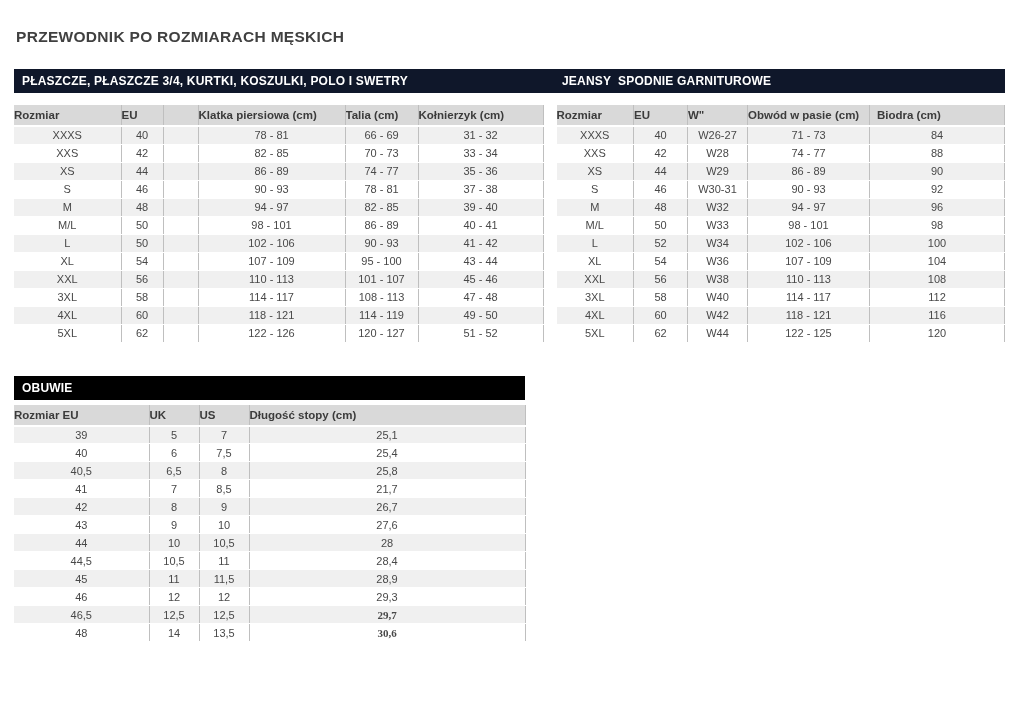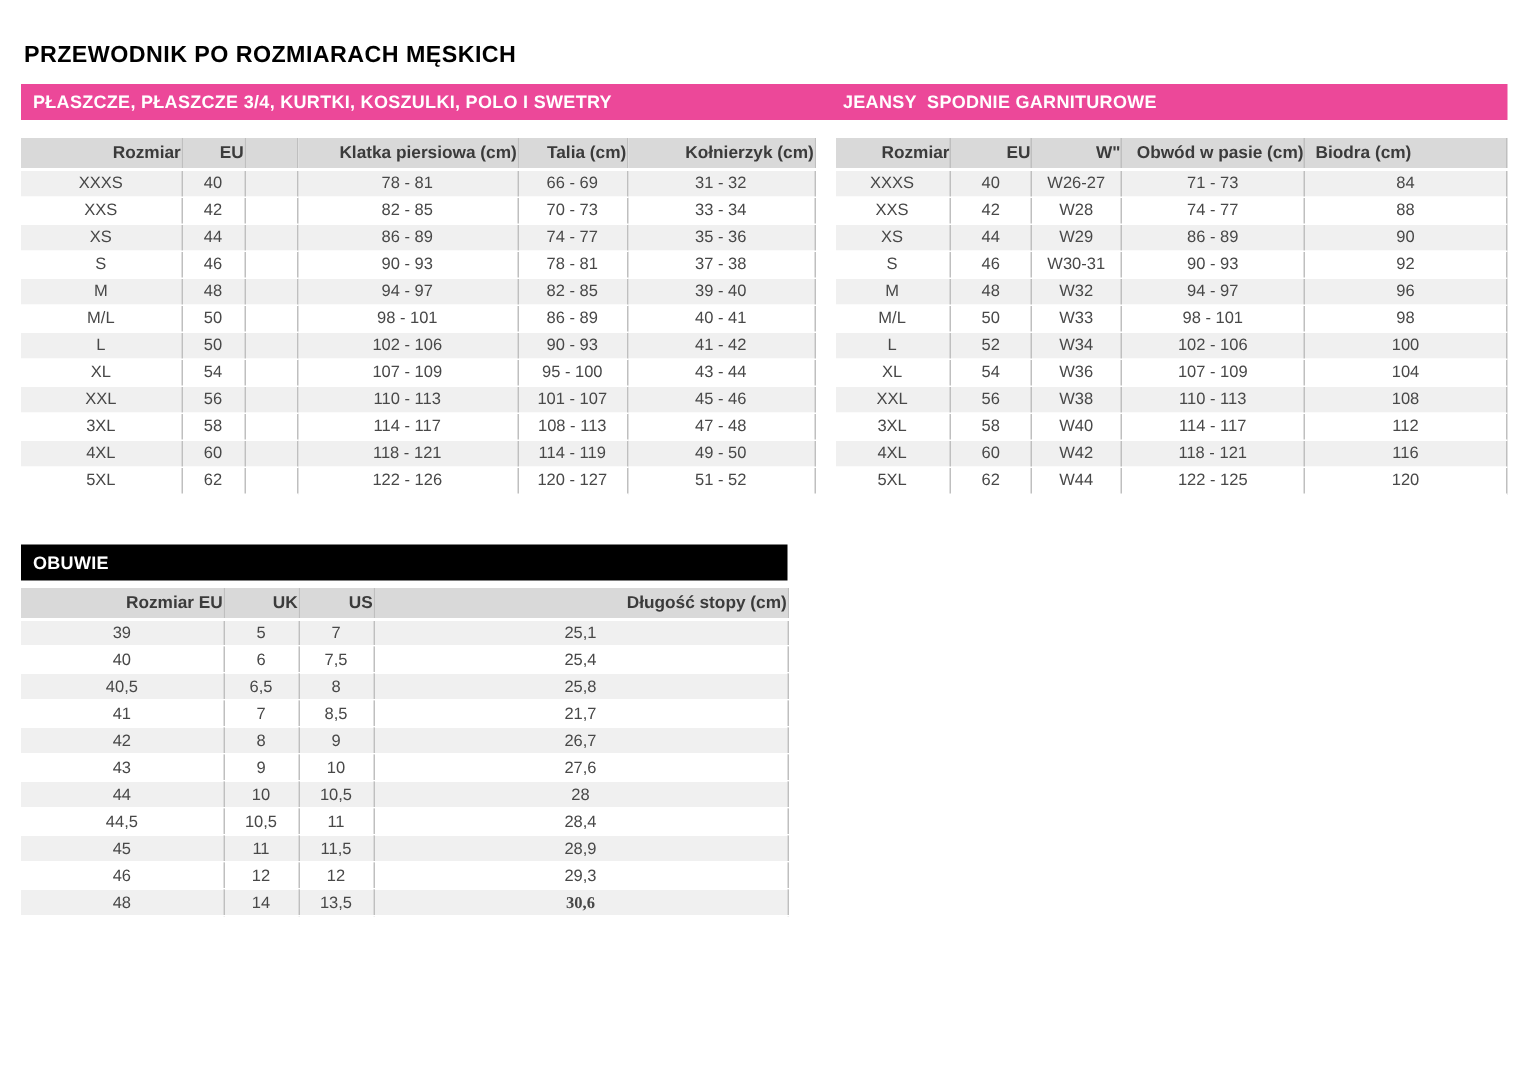--- a/index.html
+++ b/index.html
@@ -5,28 +5,28 @@
   * { margin:0; padding:0; box-sizing:border-box; }
   body { background:#ffffff; }
   .page {
     width:1024px; height:723px; background:#ffffff; position:relative;
     font-family:"Liberation Sans", sans-serif; overflow:hidden;
   }
   .content { padding-left:14px; }
 
   .page-title {
     margin:28px 0 0 2px;
-    font-size:15.5px; font-weight:bold; color:#000000;
+    font-size:15.5px; font-weight:bold; color:#404040;
     letter-spacing:0.3px;
   }
 
   
   .top-bar {
-    margin-top:10px; width:991px; height:24px;
-    background:#ec4899; display:flex; align-items:center;
+    margin-top:23px; width:991px; height:24px;
+    background:#0f172a; display:flex; align-items:center;
   }
   .bar-label {
     color:#ffffff; font-size:12px; font-weight:bold;
     white-space:pre; letter-spacing:0.2px;
   }
   .bar-seg1 { width:543px; padding-left:8px; }
   .bar-seg2 { padding-left:5px; }
 
   .shoes-bar {
     width:511px; height:24px; background:#000000;
@@ -39,21 +39,21 @@
   .tables-gap { width:14px; }
 
   table { border-collapse:collapse; table-layout:fixed; }
   .tops-table  { width:529px; }
   .jeans-table { width:448px; }
   .shoes-table { width:511px; margin-top:5px; }
 
   th {
     height:21px; background:#d9d9d9;
     font-size:11.5px; font-weight:bold; color:#3b3b3b;
-    text-align:right; border-right:1px solid #bfbfbf;
+    text-align:left; border-right:1px solid #bfbfbf;
     border-bottom:2px solid #ffffff; overflow:hidden; white-space:nowrap;
   }
   td {
     height:18px; font-size:11px; color:#484848; text-align:center;
     border-right:1px solid #bfbfbf; border-bottom:1px solid #ffffff;
     overflow:hidden; white-space:nowrap;
   }
   tbody tr:nth-child(odd) td { background:#f0f0f0; }
 
   
@@ -377,20 +377,26 @@
               <td>11,5</td>
               <td>28,9</td>
             </tr>
             <tr>
               <td>46</td>
               <td>12</td>
               <td>12</td>
               <td>29,3</td>
             </tr>
             <tr>
+              <td>46,5</td>
+              <td>12,5</td>
+              <td>12,5</td>
+              <td>29,7</td>
+            </tr>
+            <tr>
               <td>48</td>
               <td>14</td>
               <td>13,5</td>
               <td>30,6</td>
             </tr>
           </tbody>
         </table>
     </div>
 
   </div>

